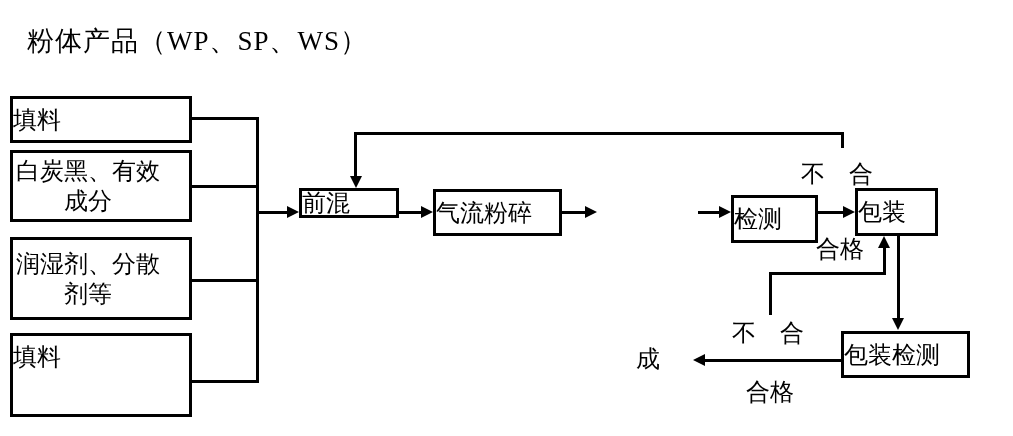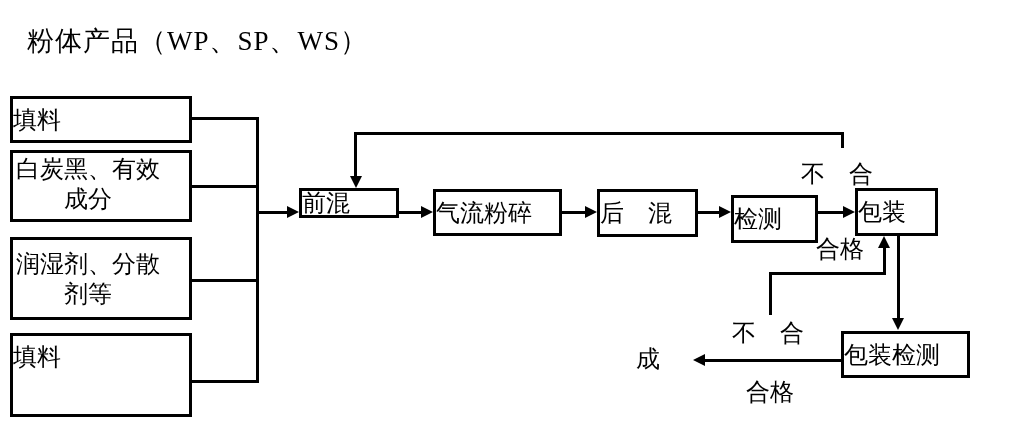--- a/index.html
+++ b/index.html
@@ -58,21 +58,21 @@
 </head>
 <body>
 
 <div class="canvas">
 
   <div class="title">粉体产品（WP、SP、WS）</div>
 
   <div class="box" style="left:10px;top:96px;width:182px;height:47px;">
     <span class="inner">填料</span>
   </div>
-  <div class="box wrap-narrow" style="left:10px;top:150px;width:182px;height:72px;font-family:Liberation Mono, monospace;">
+  <div class="box wrap-narrow" style="left:10px;top:150px;width:182px;height:72px;">
     <span class="inner">白炭黑、有效成分</span>
   </div>
   <div class="box wrap-narrow" style="left:10px;top:237px;width:182px;height:83px;">
     <span class="inner">润湿剂、分散剂等</span>
   </div>
   <div class="box top-align" style="left:10px;top:333px;width:182px;height:84px;">
     <span class="inner">填料</span>
   </div>
 
   <div class="hline" style="left:192px;top:117px;width:67px;"></div>
@@ -89,23 +89,20 @@
   </div>
   <div class="hline" style="left:399px;top:211px;width:22px;"></div>
   <div class="ah ah-right" style="left:421px;top:206px;"></div>
 
   <div class="box" style="left:433px;top:189px;width:129px;height:47px;">
     <span class="inner">气流粉碎</span>
   </div>
   <div class="hline" style="left:562px;top:211px;width:23px;"></div>
   <div class="ah ah-right" style="left:585px;top:206px;"></div>
 
-  <div class="box" style="left:597px;top:189px;width:101px;height:48px;">
-    <span class="inner">后　混</span>
-  </div>
   <div class="hline" style="left:698px;top:211px;width:21px;"></div>
   <div class="ah ah-right" style="left:719px;top:206px;"></div>
 
   <div class="box" style="left:731px;top:195px;width:87px;height:48px;">
     <span class="inner">检测</span>
   </div>
   <div class="hline" style="left:818px;top:211px;width:25px;"></div>
   <div class="ah ah-right" style="left:843px;top:206px;"></div>
 
   <div class="box" style="left:855px;top:188px;width:83px;height:48px;">

